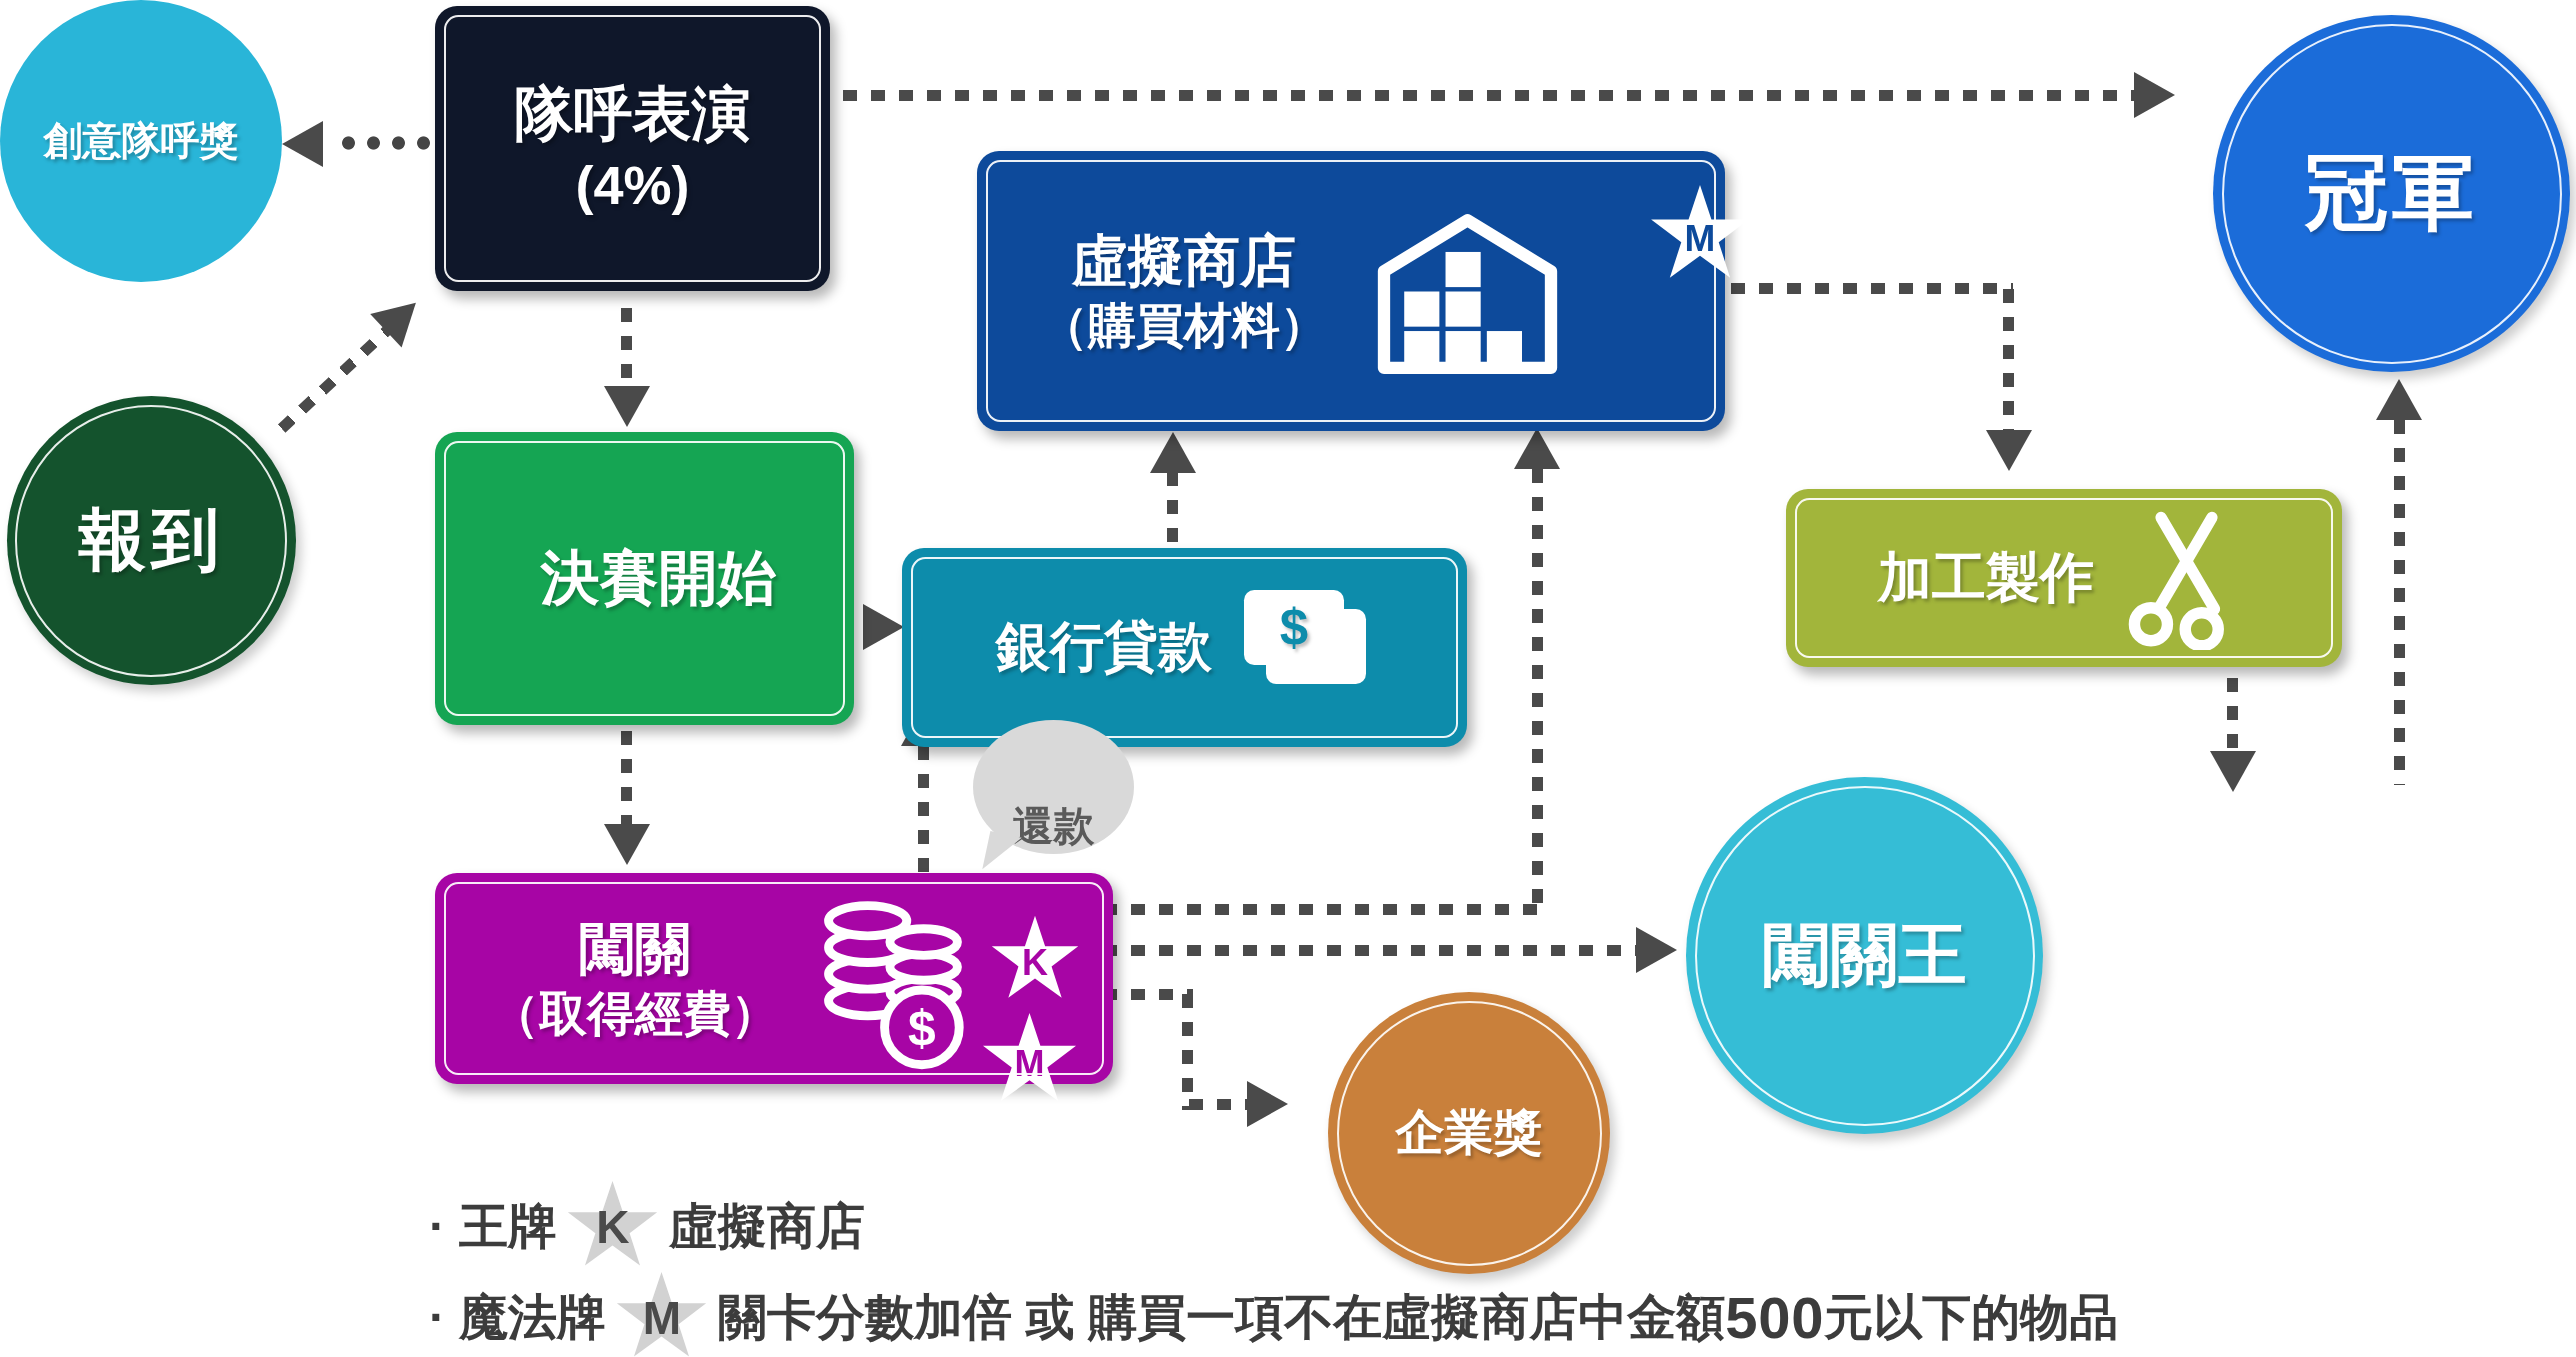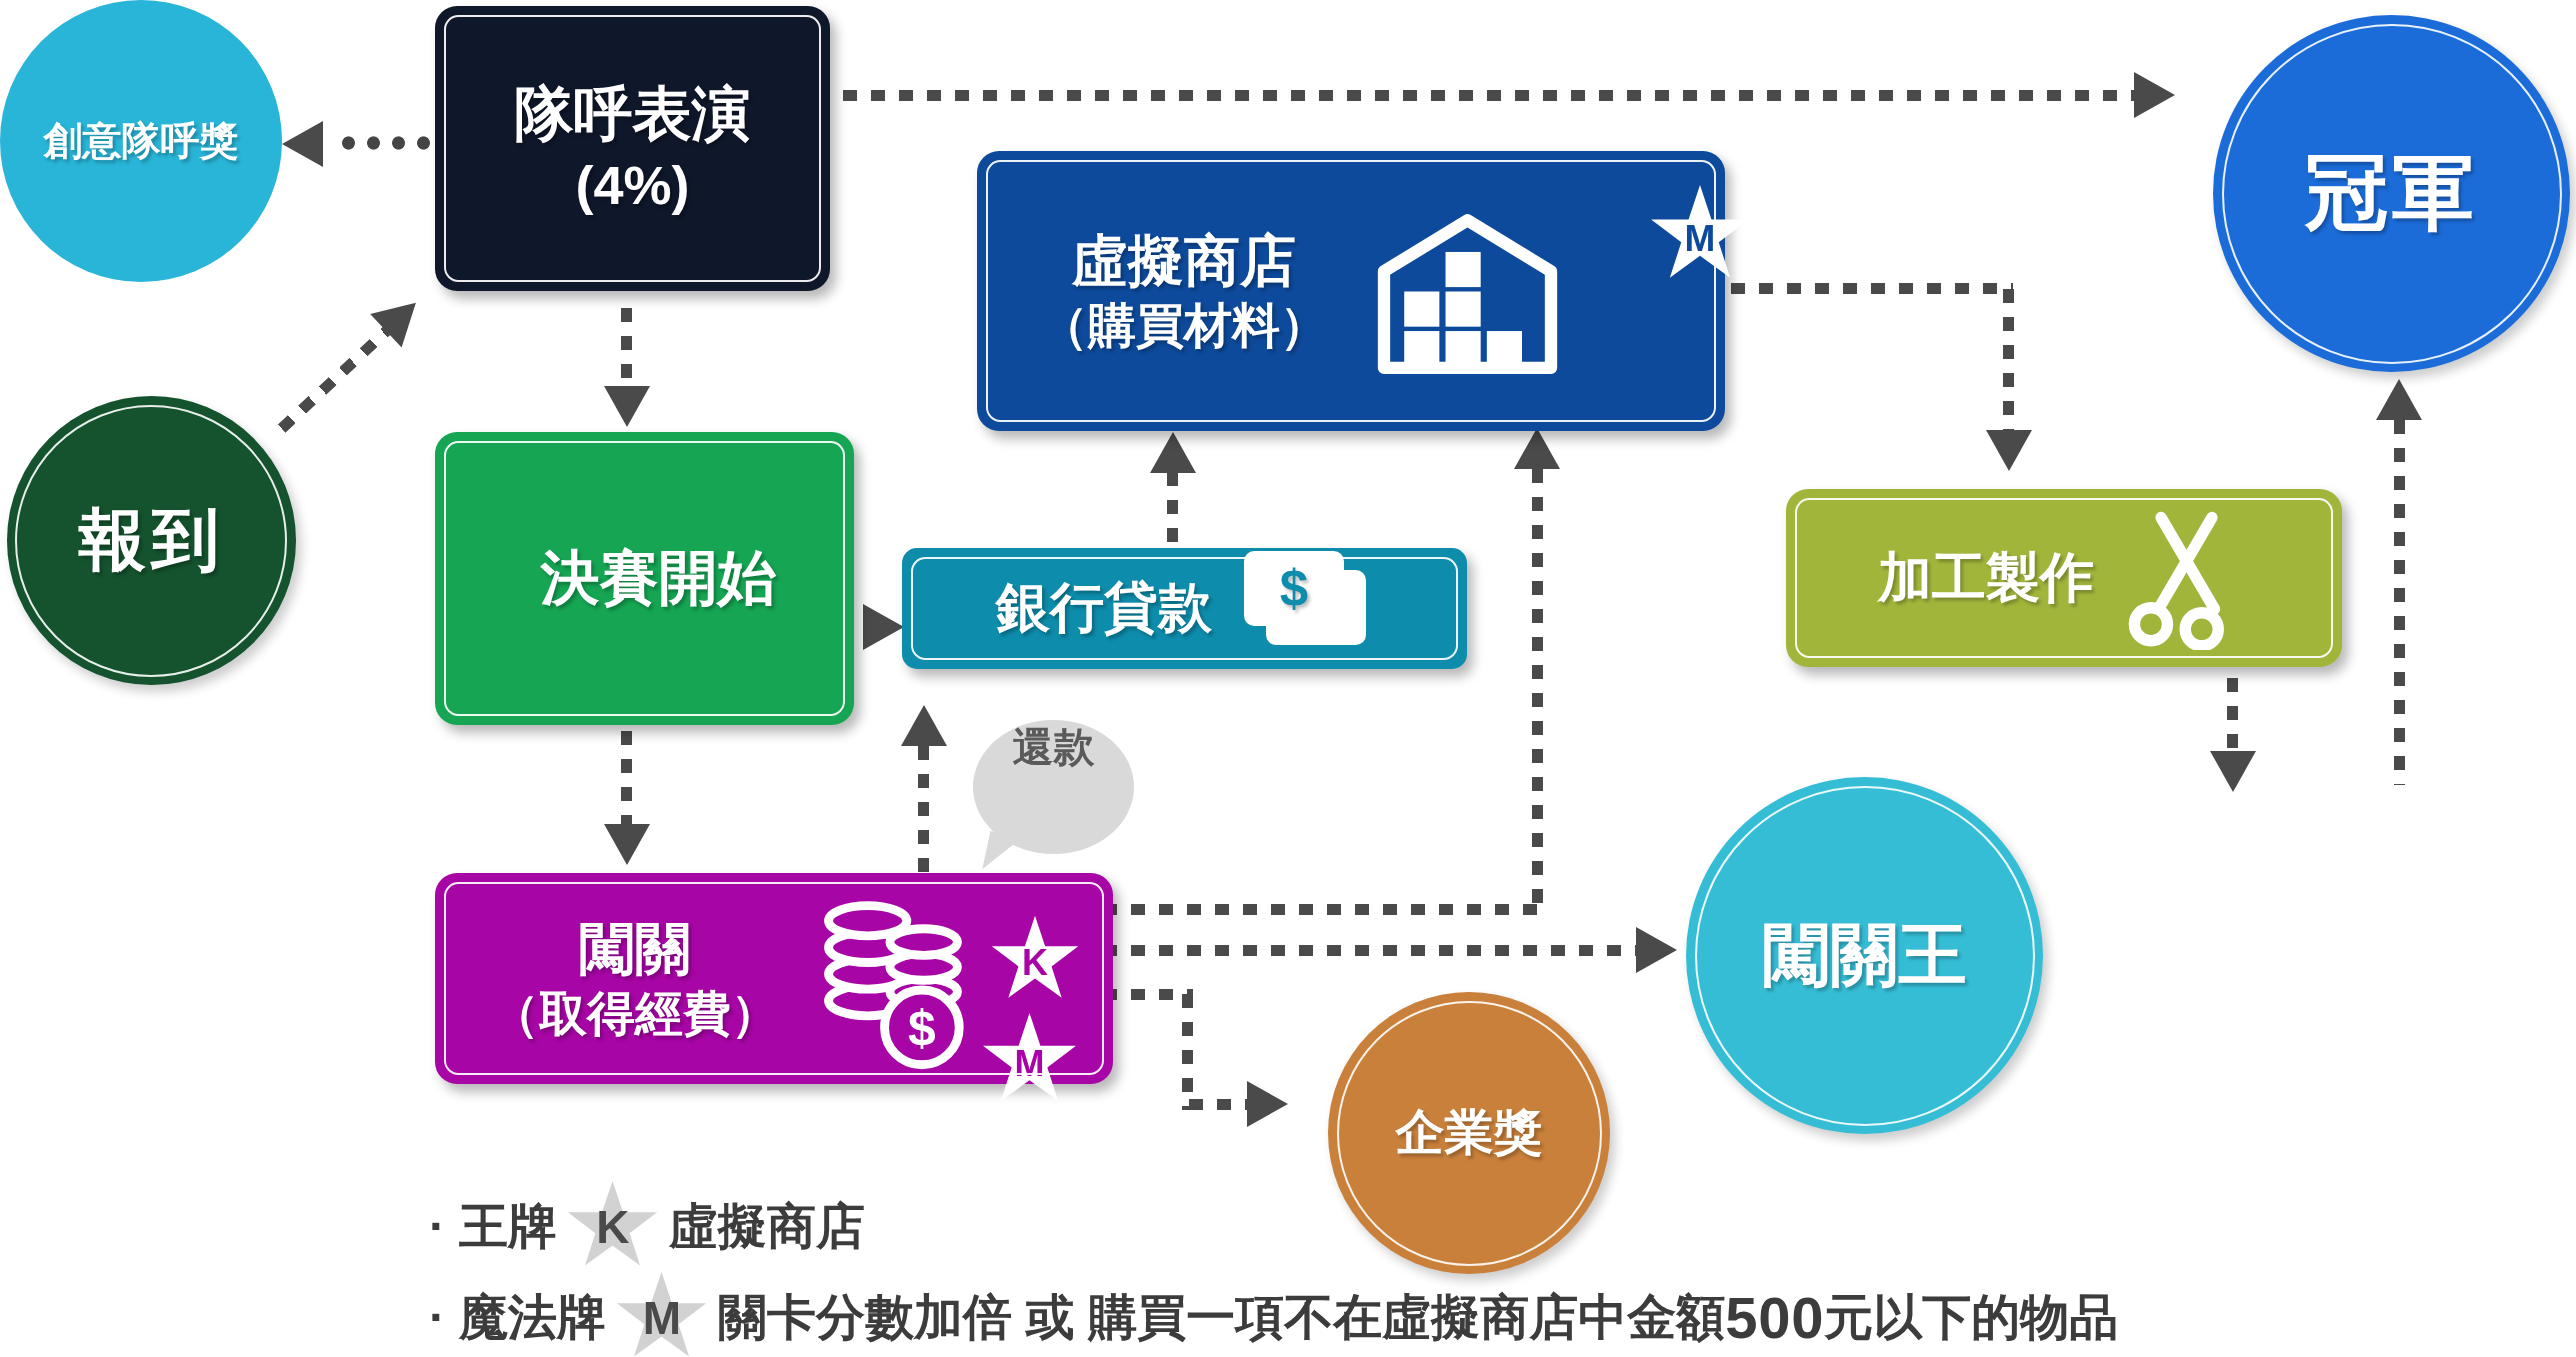--- a/index.html
+++ b/index.html
@@ -24,35 +24,35 @@
     content:"";position:absolute;inset:8.5px;border:2.5px solid rgba(255,255,255,.9);border-radius:50%;pointer-events:none;
   }
   .node-box span,.circle span{text-shadow:2.5px 3.4px 3.4px rgba(0,0,0,.25);}
   .col{display:flex;flex-direction:column;align-items:center;line-height:1.25;}
   
   .creative{left:0;top:0;width:282px;height:282px;background:#29b5d8;font-size:39px;box-shadow:none;}
   .cheer{left:435px;top:6px;width:395px;height:285px;background:#0f172a;font-size:59px;}
   .cheer .sub{font-size:54px;}
   .checkin{left:6.8px;top:396px;width:289px;height:289px;background:#14532d;font-size:68px;letter-spacing:5.1px;}
   .final{left:435px;top:432px;width:391px;height:293px;background:#15a553;font-size:59px;padding-left:28px;}
-  .bank{left:902px;top:548px;width:565px;height:121px;background:#0d8cab;font-size:54px;border-radius:15px;}
+  .bank{left:902px;top:548px;width:565px;height:199px;background:#0d8cab;font-size:54px;}
   .store{left:977px;top:151px;width:748px;height:280px;background:#0d4a9b;font-size:56px;}
   .store .sub{font-size:48px;}
   .challenge{left:435px;top:873px;width:665px;height:211px;background:#a705a5;font-size:56px;padding-left:13px;}
   .challenge .sub{font-size:48px;}
   .enterprise{left:1328px;top:992px;width:282px;height:282px;background:#c9803b;font-size:49px;}
   .king{left:1686px;top:777px;width:357px;height:357px;background:#35bdd6;font-size:68px;}
   .product{left:2165px;top:788px;width:381px;height:272px;background:#5f7d9c;font-size:54px;}
   .product .sub{font-size:49px;}
   .champion{left:2213px;top:15.3px;width:357px;height:357px;background:#1b6cd9;font-size:83px;letter-spacing:3.4px;}
   .process{left:1786px;top:489px;width:556px;height:178px;background:#a2b53b;font-size:54px;}
   
   .bubble{
     position:absolute;left:973px;top:720px;width:161px;height:134px;background:#d9d9d9;border-radius:50%;
-    display:flex;align-items:flex-start;justify-content:center;color:#5a5a5a;font-size:41px;font-weight:bold;
+    display:flex;align-items:flex-end;justify-content:center;color:#5a5a5a;font-size:41px;font-weight:bold;
   }
   .bubble-tail{
     position:absolute;left:986px;top:834px;width:0;height:0;
     border-top:39px solid #d9d9d9;border-right:32px solid transparent;transform:rotate(12deg);
   }
   
   .dash-h,.dash-v,.dot-h{position:absolute;}
   .dash-h{height:11px;background:repeating-linear-gradient(90deg,#4a4a4a 0 13.6px,transparent 13.6px 28px);}
   .dash-v{width:11px;background:repeating-linear-gradient(180deg,#4a4a4a 0 13.6px,transparent 13.6px 28px);}
   .dot-h{height:13.6px;background:radial-gradient(circle,#454545 42%,transparent 48%);background-size:25px 13.6px;background-repeat:repeat-x;}

